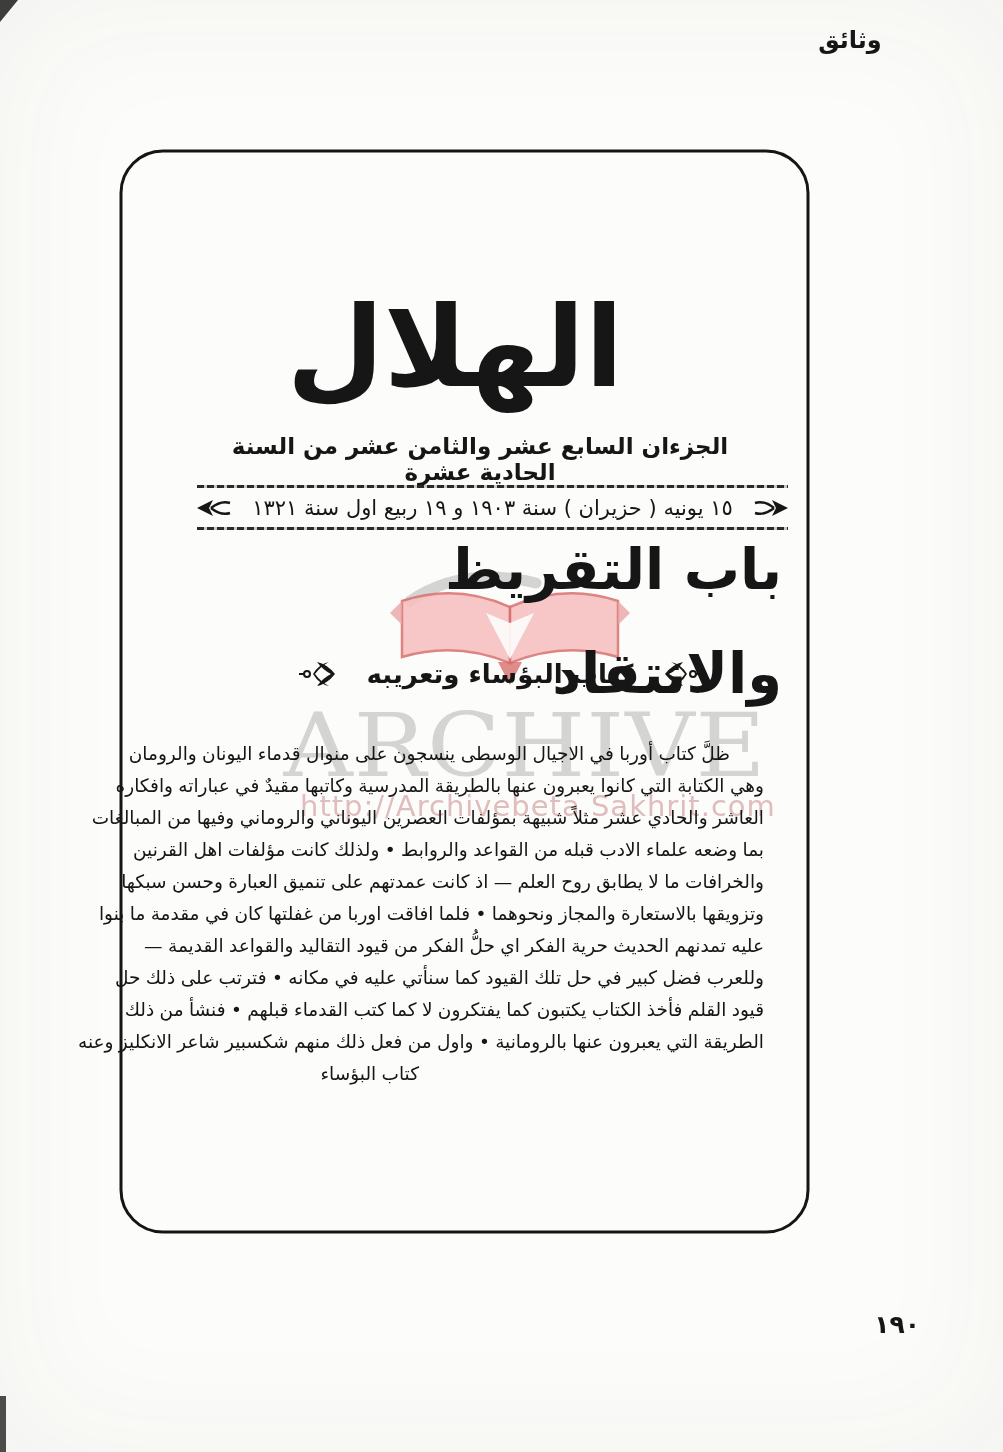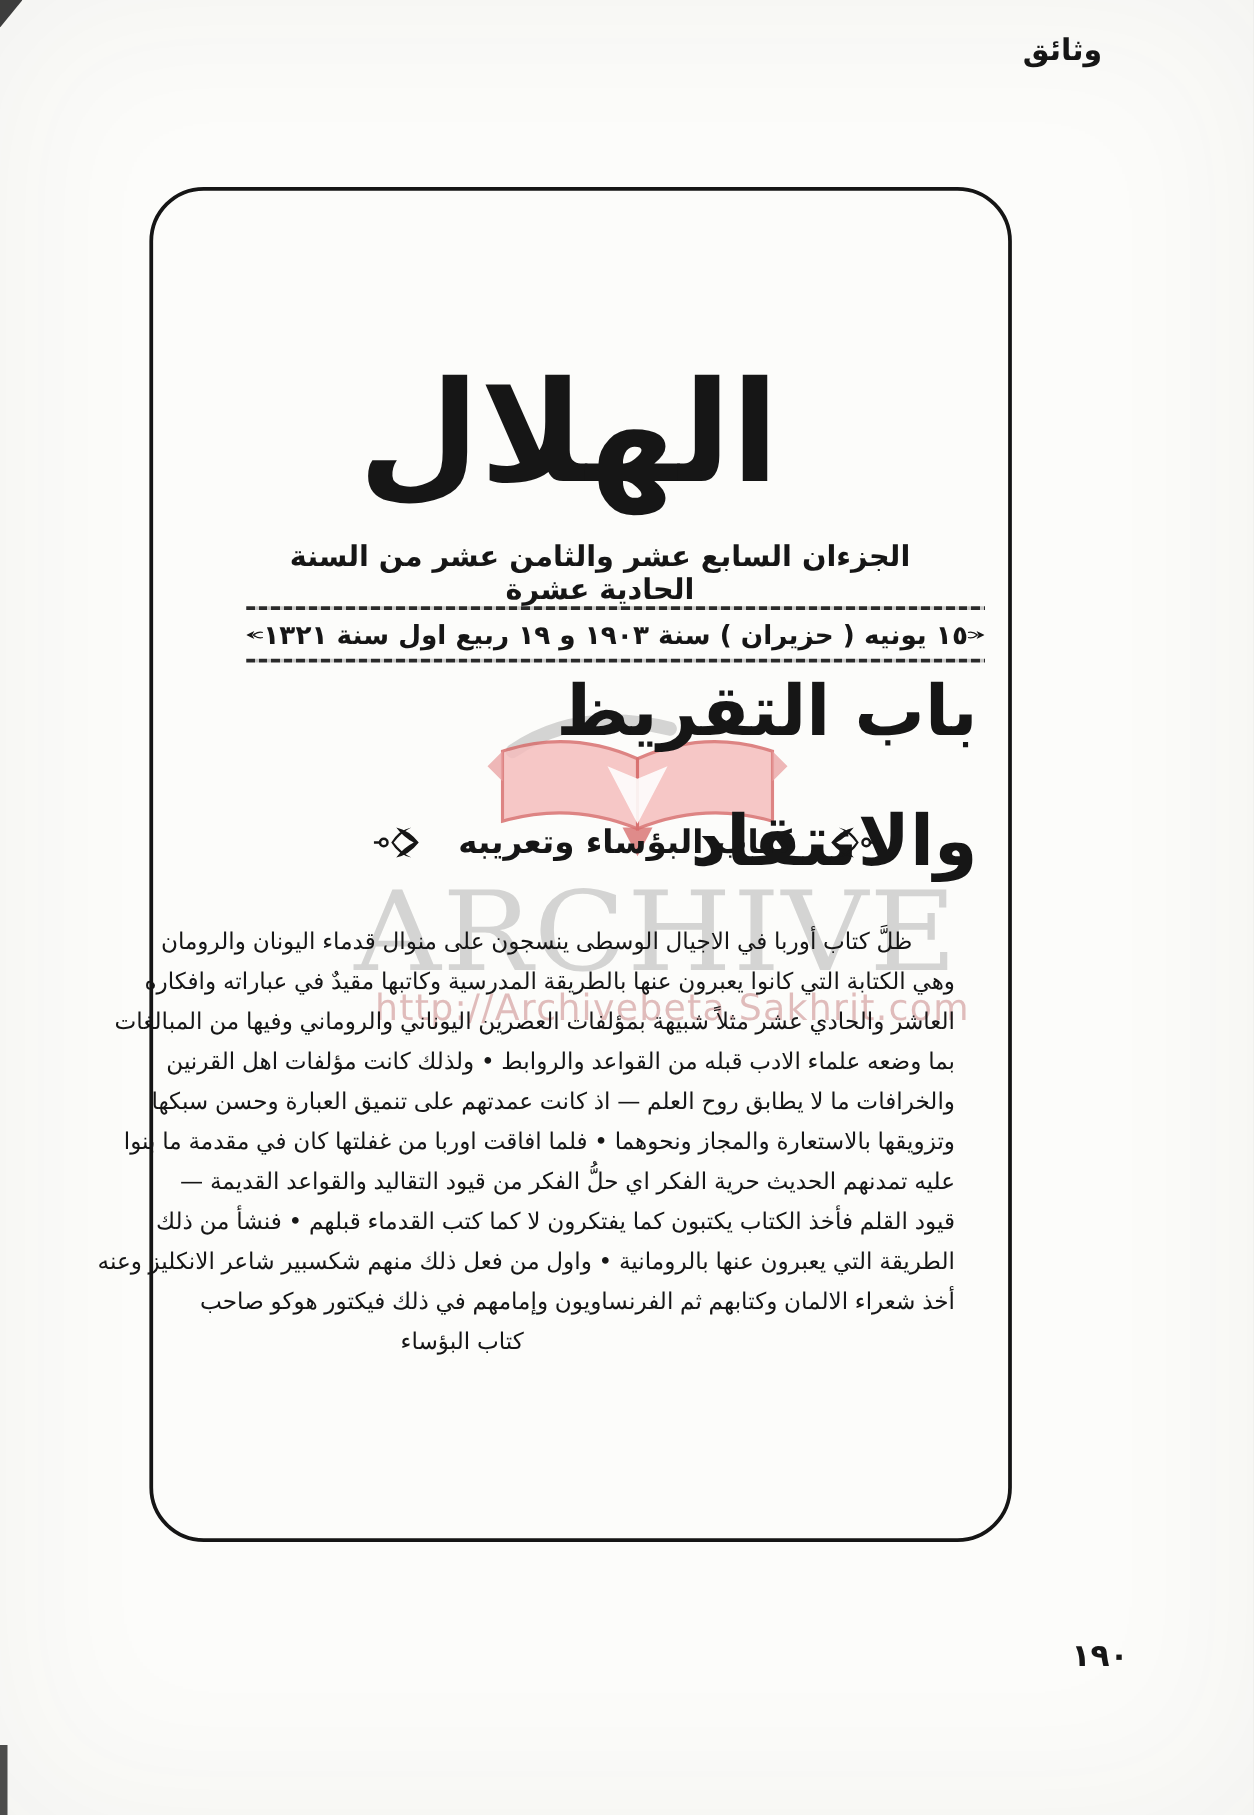--- a/index.html
+++ b/index.html
@@ -7,36 +7,36 @@
     position:relative; width:1003px; height:1452px;
     background:#fcfcfa; overflow:hidden;
     font-family:"DejaVu Sans",sans-serif; color:#161616;
     box-shadow:inset 0 0 140px rgba(60,55,45,.05);
   }
   .abs{position:absolute;}
   .rtl{direction:rtl; unicode-bidi:embed;}
 
   
   .corner-label{left:800px; top:26px; width:100px; font-size:24px; font-weight:bold; text-align:center;}
-  .page-number{left:840px; top:1310px; width:80px; font-size:25px; font-weight:bold; text-align:center; letter-spacing:2px;}
+  .page-number{left:840px; top:1310px; width:80px; font-size:25px; font-weight:bold; text-align:right; letter-spacing:2px;}
 
   
   .frame-svg{left:0; top:0; width:1003px; height:1452px; pointer-events:none;}
 
   
   .title{left:255px; top:272px; width:400px; height:160px; font-size:112px; line-height:150px;
          font-weight:bold; text-align:center; letter-spacing:-2px;}
   .subtitle{left:195px; top:433px; width:570px; font-size:23px; font-weight:bold; text-align:center;}
   .rule{left:197px; width:591px; height:3px;
         background:repeating-linear-gradient(90deg,#2a2a2a 0 7px, rgba(42,42,42,.25) 7px 10px);}
   .rule-top{top:485px;}
   .rule-bottom{top:527px;}
   .date-row{left:197px; top:491px; width:591px; height:34px; display:flex; align-items:center;
             justify-content:space-between;}
-  .date-text{font-size:21px; font-weight:bold; white-space:nowrap;}
+  .date-text{font-size:21px; font-weight:normal; white-space:nowrap;}
 
   
   .section-heading{left:242px; top:518px; width:540px; height:120px; font-size:56px; line-height:104px;
                    font-weight:bold; }
   .subheading-row{left:280px; top:652px; width:440px; height:44px; display:flex; direction:rtl;
                   align-items:center; justify-content:center; gap:22px;}
   .subheading-text{font-size:26px; font-weight:bold; white-space:nowrap;}
 
   
   .body-block{left:190px; top:738px; width:574px;}
@@ -120,23 +120,23 @@
   </div>
 
   <div class="abs ink body-block">
     <div class="body-line first">ظلَّ كتاب أوربا في الاجيال الوسطى ينسجون على منوال قدماء اليونان والرومان</div>
     <div class="body-line">وهي الكتابة التي كانوا يعبرون عنها بالطريقة المدرسية وكاتبها مقيدٌ في عباراته وافكاره</div>
     <div class="body-line">العاشر والحادي عشر مثلاً شبيهة بمؤلفات العصرين اليوناني والروماني وفيها من المبالغات</div>
     <div class="body-line">بما وضعه علماء الادب قبله من القواعد والروابط • ولذلك كانت مؤلفات اهل القرنين</div>
     <div class="body-line">والخرافات ما لا يطابق روح العلم — اذ كانت عمدتهم على تنميق العبارة وحسن سبكها</div>
     <div class="body-line">وتزويقها بالاستعارة والمجاز ونحوهما • فلما افاقت اوربا من غفلتها كان في مقدمة ما بنوا</div>
     <div class="body-line">عليه تمدنهم الحديث حرية الفكر اي حلُّ الفكر من قيود التقاليد والقواعد القديمة —</div>
+    <div class="body-line">وللعرب فضل كبير في حل تلك القيود كما سنأتي عليه في مكانه • فترتب على ذلك حل</div>
     <div class="body-line">قيود القلم فأخذ الكتاب يكتبون كما يفتكرون لا كما كتب القدماء قبلهم • فنشأ من ذلك</div>
     <div class="body-line">الطريقة التي يعبرون عنها بالرومانية • واول من فعل ذلك منهم شكسبير شاعر الانكليز وعنه</div>
-    <div class="body-line">أخذ شعراء الالمان وكتابهم ثم الفرنساويون وإمامهم في ذلك فيكتور هوكو صاحب</div>
     <div class="body-line last">كتاب البؤساء</div>
   </div>
 
   <div class="abs ink page-number">١٩٠</div>
 
   <div class="abs artifact-corner"></div>
   <div class="abs artifact-streak"></div>
 
 </div>
 

